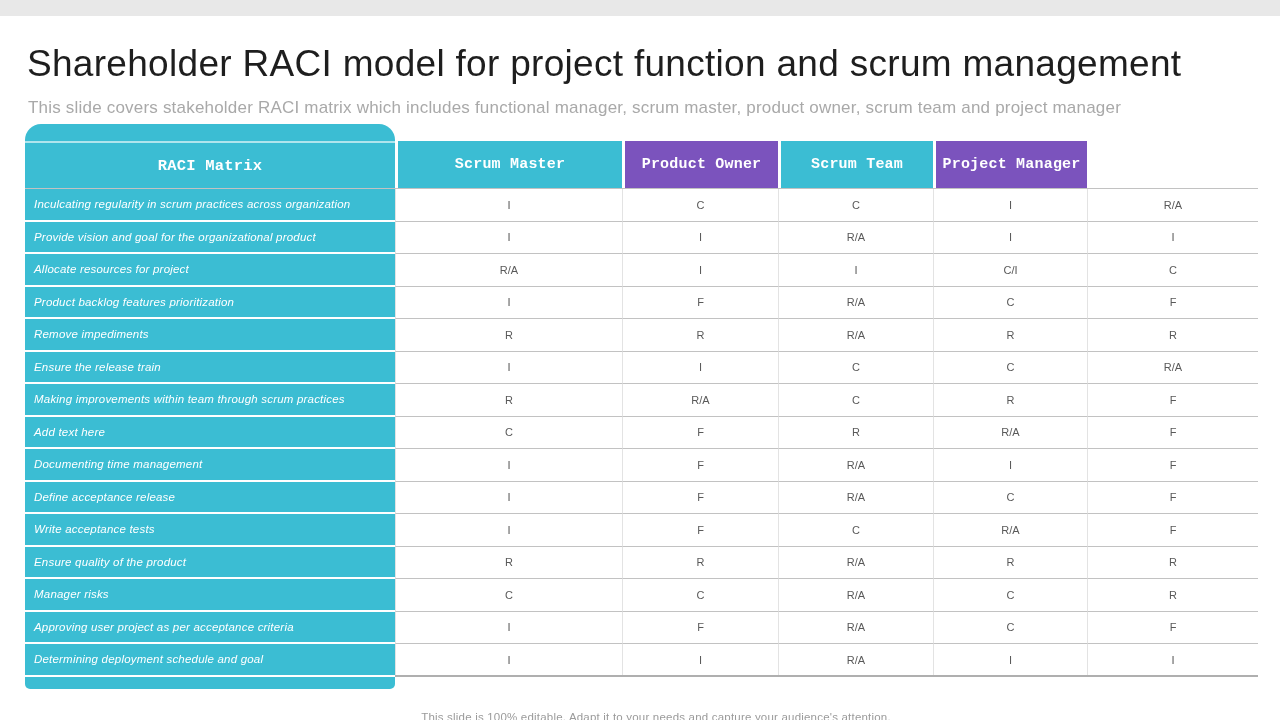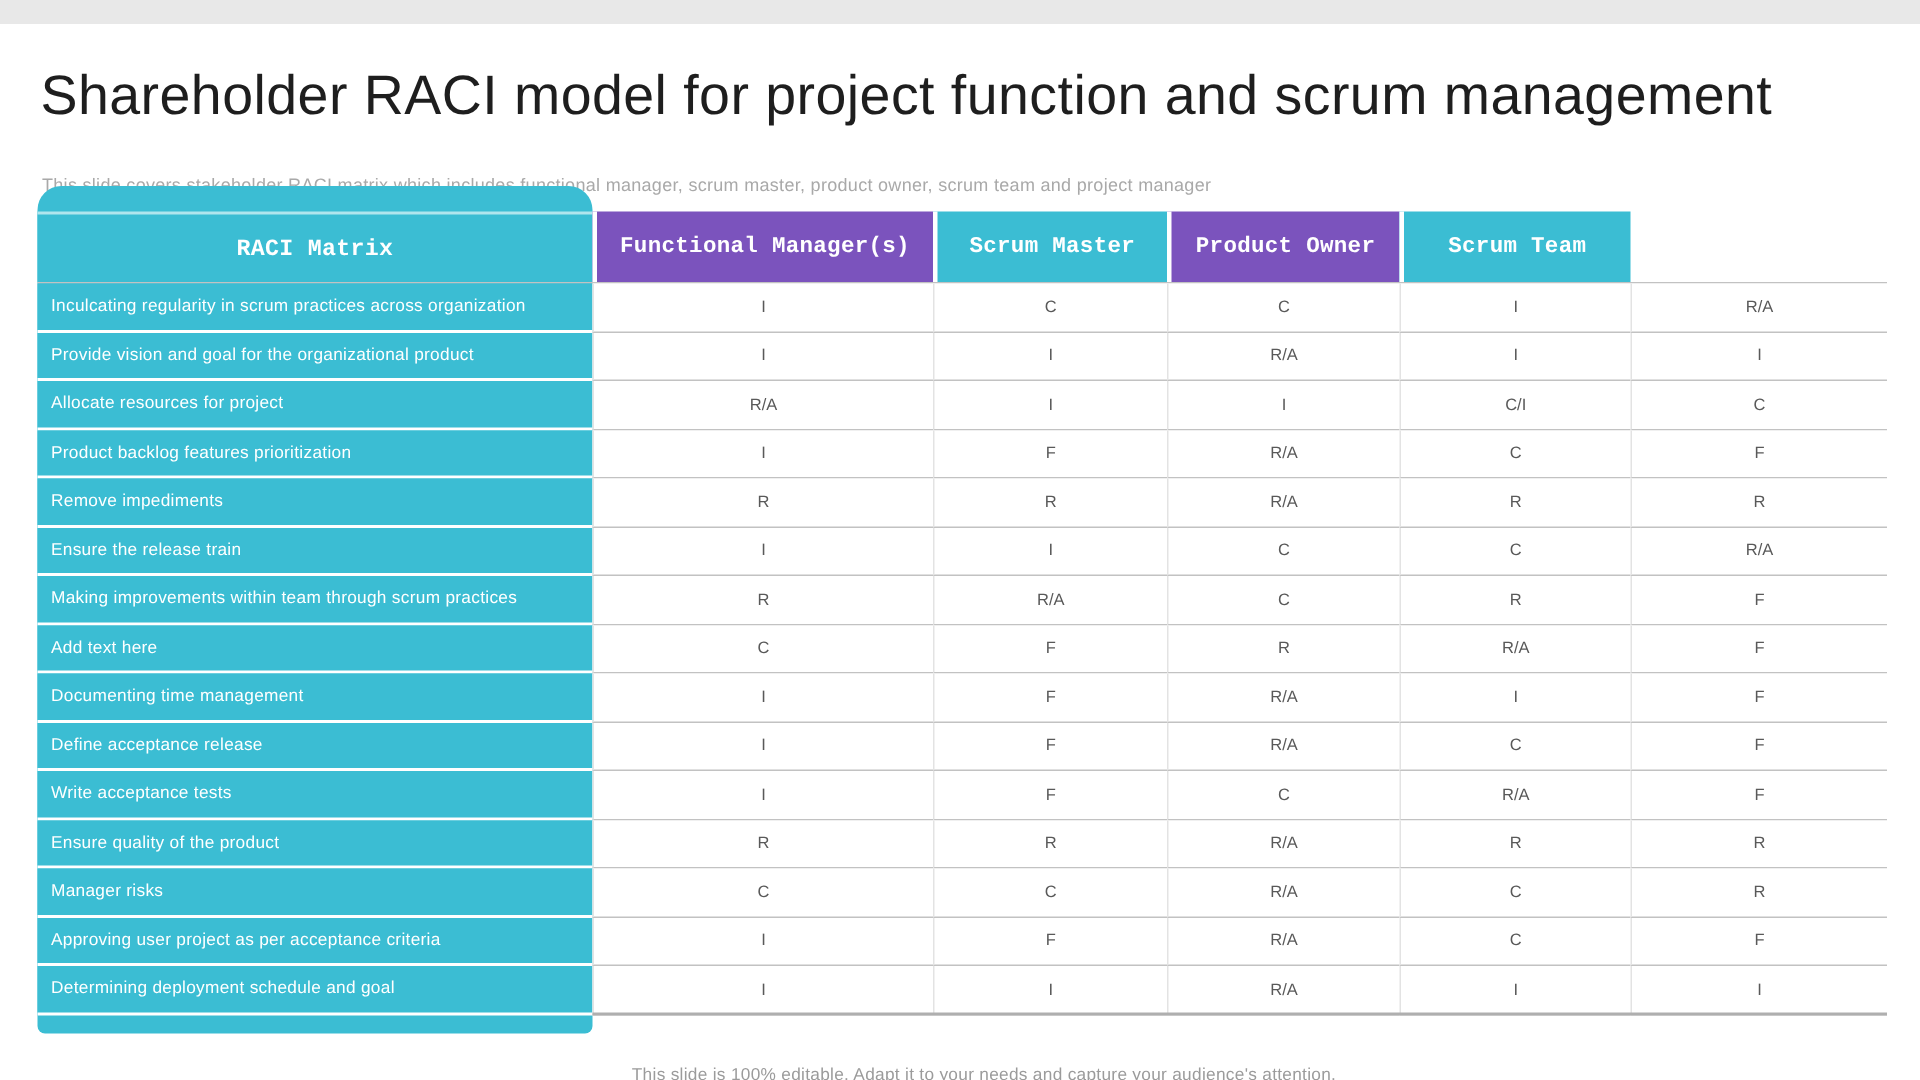--- a/index.html
+++ b/index.html
@@ -5,61 +5,61 @@
   :root{
     --teal:#3BBDD3; --purple:#7B53BD; --title-text:#1E1E1E; --muted-text:#A9A9A9;
     --cell-text:#595959; --grid-line:#C2C2C2; --grid-line-v:#E3E3E3;
   }
   *{box-sizing:border-box; margin:0; padding:0;}
   body{background:#e8e8e8; font-family:"Liberation Sans", sans-serif;}
   .slide{position:relative; width:1280px; height:720px; background:#ffffff; overflow:hidden; margin:16px auto;}
 
   .title{position:absolute; left:27px; top:27px; width:1220px; font-size:37px; font-weight:400;
          color:var(--title-text); letter-spacing:.3px; white-space:nowrap;}
-  .subtitle{position:absolute; left:28px; top:100px; font-size:12px; color:var(--muted-text); letter-spacing:.2px;}
+  .subtitle{position:absolute; left:28px; top:82px; font-size:17px; color:var(--muted-text); letter-spacing:.2px;}
 
   .table{position:absolute; left:25px; top:108px; width:1233px; height:565px;}
   .label-col-bg{position:absolute; left:0; top:0; width:370px; height:565px; background:var(--teal);
                 border-radius:16px 16px 5px 5px;}
   .grid6{display:grid; grid-template-columns:370px 227px 156px 155px 154px 171px;}
   .header-row{position:absolute; left:0; top:17px; width:1233px; height:47px;}
   .hcell{height:47px; display:flex; align-items:center; justify-content:center;
          color:#ffffff; font-weight:700; font-size:15px; letter-spacing:.2px;font-family:Liberation Mono, monospace;}
   .hcell.c-teal{background:var(--teal);}
   .hcell.c-purple{background:var(--purple);}
   .hcell.gap{border-left:3px solid #ffffff;}
   .hcell.corner{border-top:2px solid rgba(255,255,255,.6); font-size:15.5px;}
 
   .data-rows{position:absolute; left:0; top:64px; width:1233px; border-top:1px solid var(--grid-line);}
   .row{height:32.5px;}
   .lcell{background:var(--teal); color:#ffffff; font-size:11.5px; display:flex; align-items:center;
-         padding-left:9px; border-bottom:2px solid #ffffff; letter-spacing:.2px;}
+         padding-left:9px; border-bottom:2px solid #ffffff; letter-spacing:.2px;font-style:italic;}
   .dcell{background:#ffffff; color:var(--cell-text); font-size:11px; display:flex; align-items:center;
          justify-content:center; border-bottom:1px solid var(--grid-line); border-left:1px solid var(--grid-line-v);}
   .table-shadow{position:absolute; left:370px; top:551px; width:863px; height:2px; background:#AFAFAF;}
 
   .footer{position:absolute; left:16px; top:695px; width:1280px; text-align:center;
           font-size:11.5px; color:#9B9B9B; letter-spacing:.2px;}
 </style>
 </head>
 <body>
 
 <div class="slide">
   <div class="title">Shareholder RACI model for project function and scrum management</div>
   <div class="subtitle">This slide covers stakeholder RACI matrix which includes functional manager, scrum master, product owner, scrum team and project manager</div>
 
   <div class="table">
     <div class="label-col-bg"></div>
 
     <div class="header-row grid6">
       <div class="hcell c-teal corner">RACI Matrix</div>
-      <div class="hcell c-purple gap">Functional Manager(s)</div>
       <div class="hcell c-teal gap">Scrum Master</div>
       <div class="hcell c-purple gap">Product Owner</div>
       <div class="hcell c-teal gap">Scrum Team</div>
+      <div class="hcell c-purple gap">Project Manager</div>
     </div>
 
     <div class="data-rows">
       <div class="row grid6">
         <div class="lcell">Inculcating regularity in scrum practices across organization</div>
         <div class="dcell">I</div>
         <div class="dcell">C</div>
         <div class="dcell">C</div>
         <div class="dcell">I</div>
         <div class="dcell">R/A</div>

